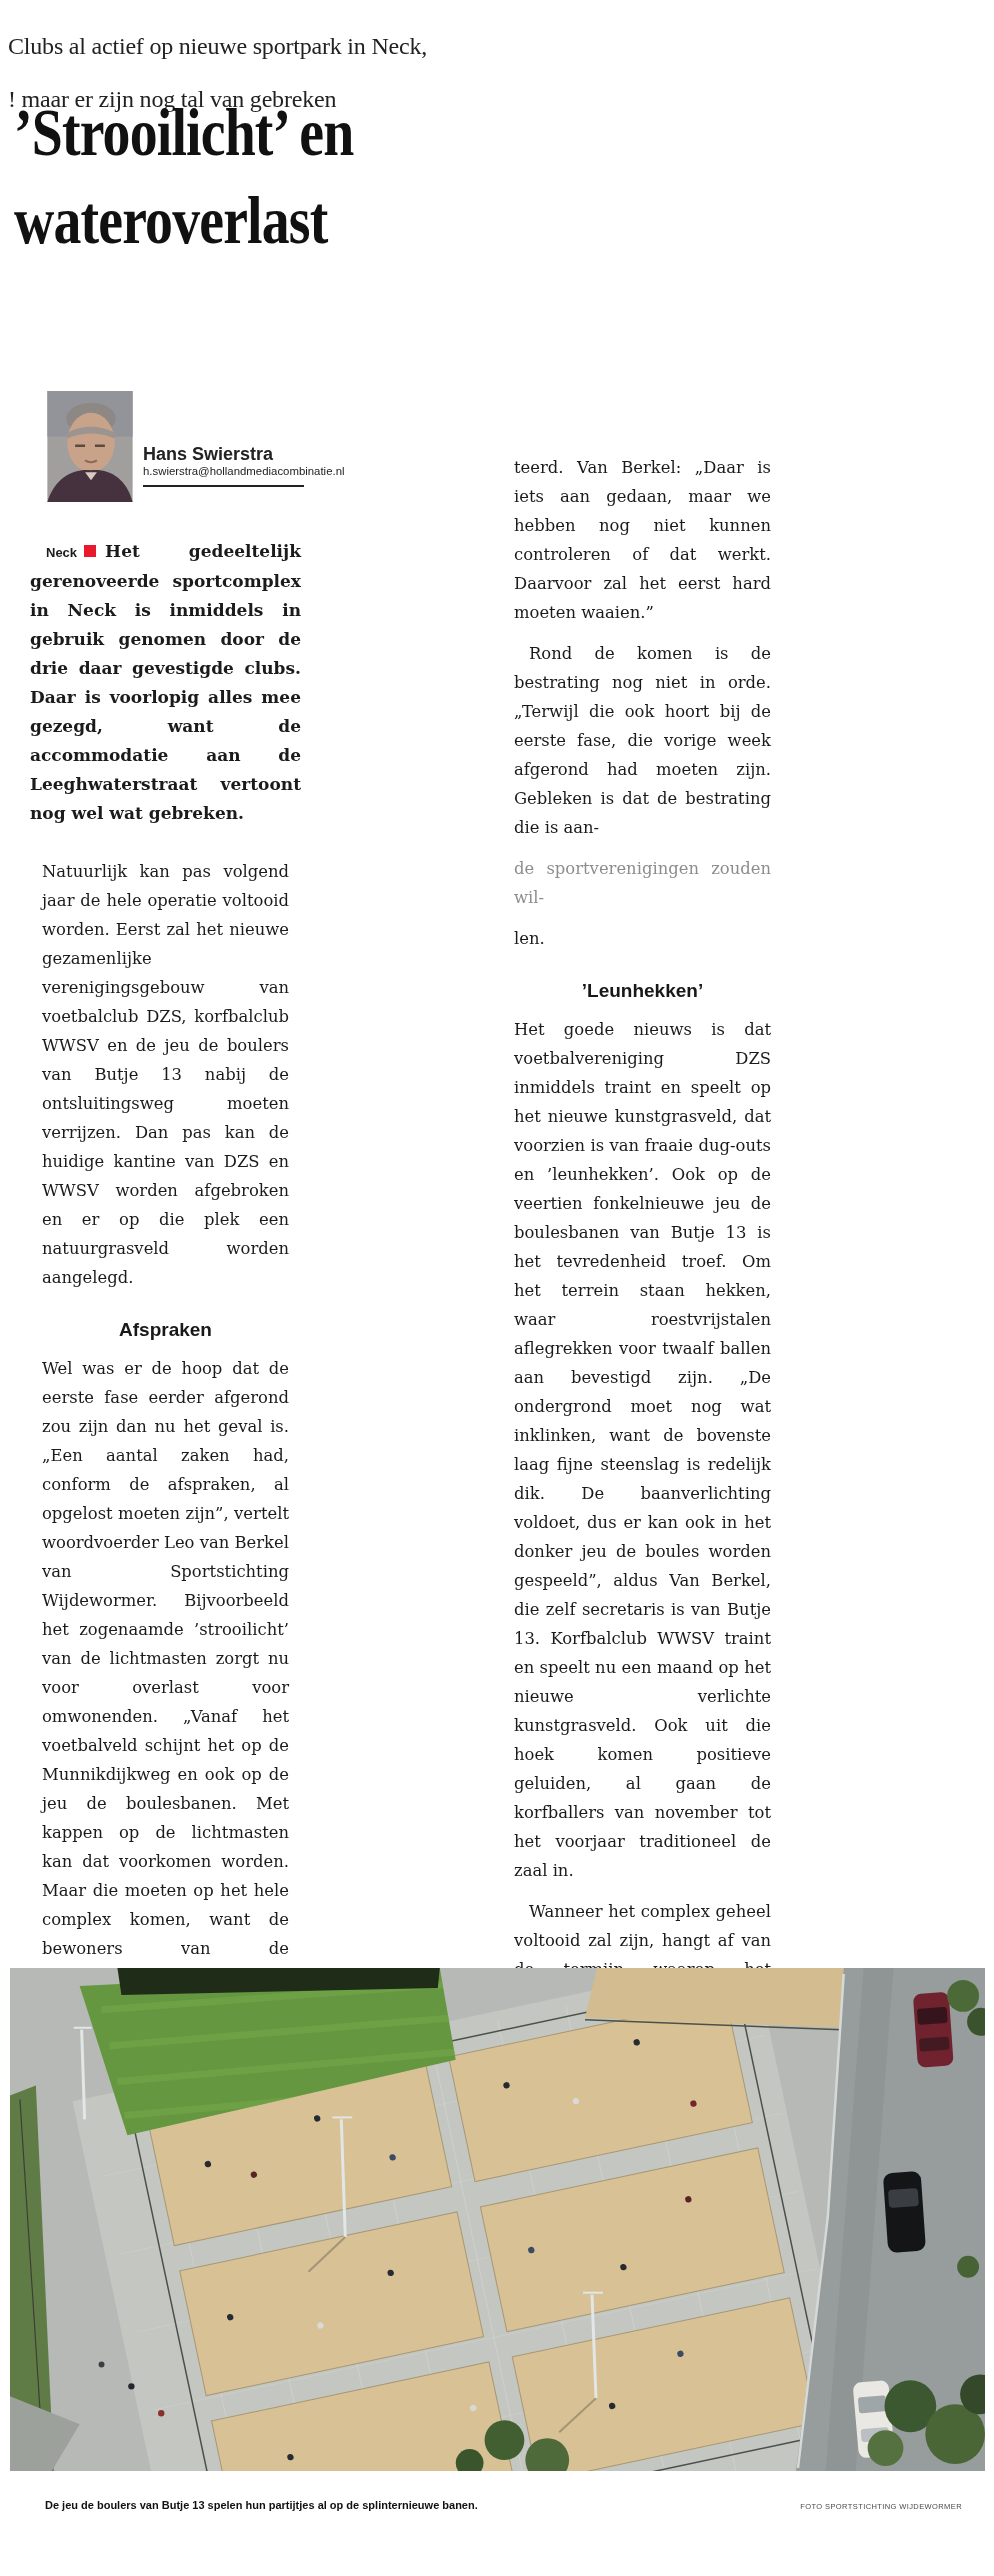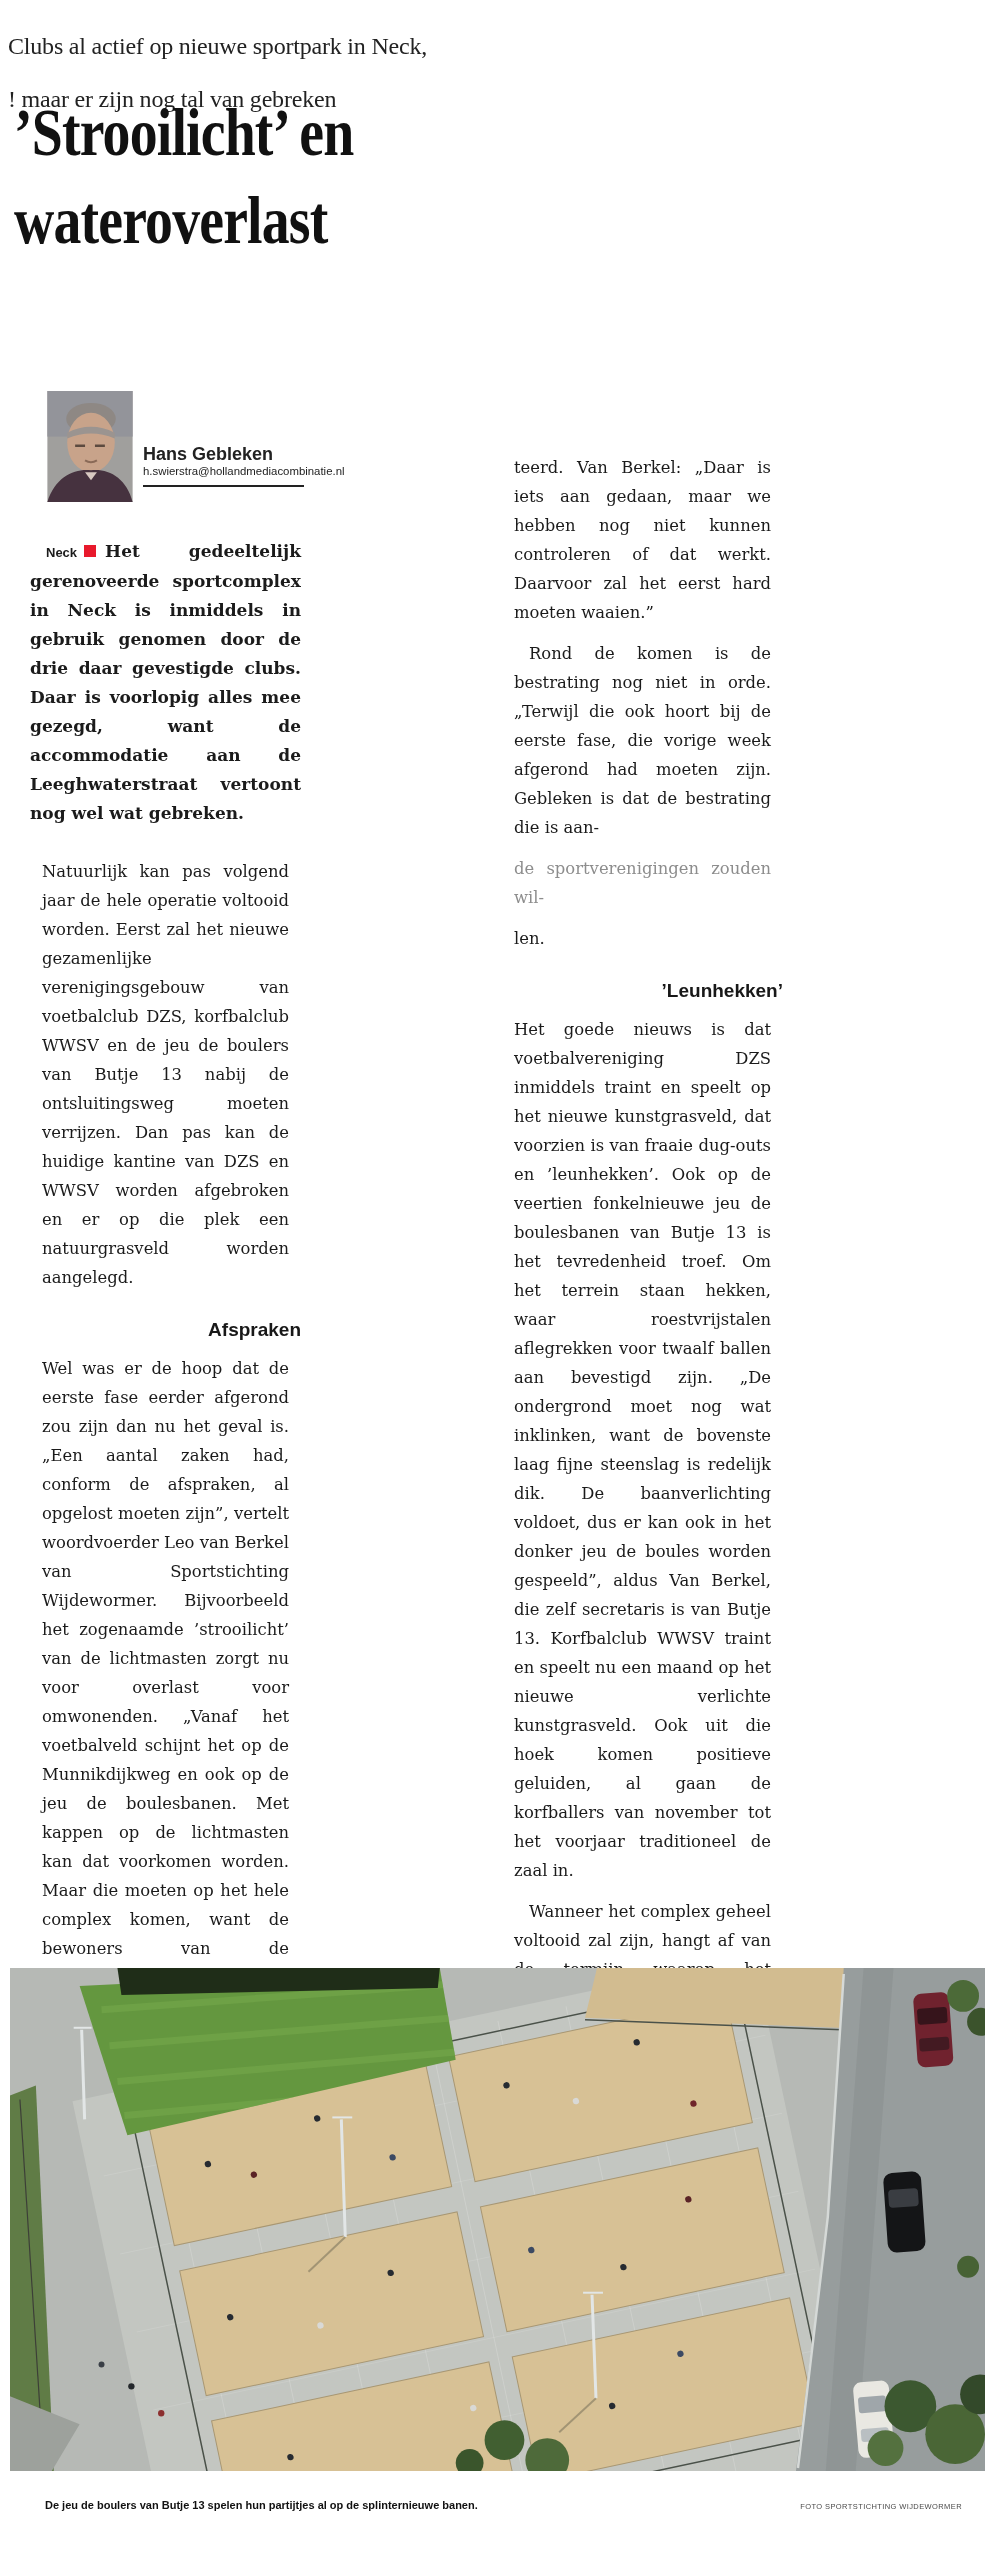--- a/index.html
+++ b/index.html
@@ -23,21 +23,21 @@
   .col{position:absolute;font-size:16.4px;line-height:29px;text-align:justify;hyphens:auto;}
   .col1{left:30px;top:537px;width:271px;}
   .col2{left:502px;top:441px;width:281px;}
   .lead{margin:0 0 29px 0;font-weight:700;font-size:17px;line-height:29px;}
   .loc{font-family:"Liberation Sans",sans-serif;font-weight:700;font-size:13px;margin-left:16px;}
   .redsq{display:inline-block;width:12px;height:12px;background:#e8192c;margin:0 9px 0 7px;}
   .para{margin:12px;}
   .para.indent{text-indent:15px;}
   .para.muted{color:#8d8d8d;filter:blur(0.4px);}
   .subhead{margin:26px 0 8px 0;font-family:"Liberation Sans",sans-serif;font-weight:700;
-           font-size:19px;line-height:24px;text-align:right;color:#181818;}
+           font-size:19px;line-height:24px;text-align:center;color:#181818;}
   
   .photo{position:absolute;left:10px;top:1968px;width:975px;height:503px;margin:0;}
   .photo svg{display:block;width:100%;height:100%;}
   .caption-row{position:absolute;left:8px;top:2484px;width:977px;display:flex;
                justify-content:space-between;align-items:flex-end;padding-left:37px;}
   .caption{font-family:"Liberation Sans",sans-serif;font-weight:700;font-size:11px;color:#111;}
   .credit{font-family:"Liberation Sans",sans-serif;font-size:7.5px;letter-spacing:0.4px;
           color:#4a4a4a;margin-right:60px;margin-top:18px;}
 </style>
 </head>
@@ -64,21 +64,21 @@
         <ellipse cx="44" cy="52" rx="24" ry="30" fill="#c8a38a"></ellipse>
         <path d="M20,48 q24,-10 48,0 l0,-6 q-24,-12 -48,0 z" fill="#9b9490"></path>
         <rect x="28" y="54" width="10" height="2.5" fill="#5c4a3f"></rect>
         <rect x="48" y="54" width="10" height="2.5" fill="#5c4a3f"></rect>
         <path d="M38,70 q6,4 12,0" stroke="#8a6a57" stroke-width="2" fill="none"></path>
         <path d="M0,112 C8,86 28,78 44,80 C62,78 80,88 86,112 Z" fill="#46323f"></path>
         <path d="M38,82 l6,8 l6,-8 z" fill="#d8c9c2"></path>
       </svg>
     </div>
     <div class="byline-text">
-      <div class="author">Hans Gebleken</div>
+      <div class="author">Hans Swierstra</div>
       <div class="email">h.swierstra@hollandmediacombinatie.nl</div>
       <div class="rule"></div>
     </div>
   </div>
 
   <div class="col col1">
     <p class="lead"><strong class="loc">Neck</strong><span class="redsq" style="background: rgb(232, 25, 44);"></span><span>Het gedeeltelijk gerenoveerde sportcomplex in Neck is inmiddels in gebruik genomen door de drie daar gevestigde clubs. Daar is voorlopig alles mee gezegd, want de accommodatie aan de Leeghwaterstraat vertoont nog wel wat gebreken.</span></p>
     <div>
         <p class="para">Natuurlijk kan pas volgend jaar de hele operatie voltooid worden. Eerst zal het nieuwe gezamenlijke verenigingsgebouw van voetbalclub DZS, korfbalclub WWSV en de jeu de boulers van Butje 13 nabij de ontsluitingsweg moeten verrijzen. Dan pas kan de huidige kantine van DZS en WWSV worden afgebroken en er op die plek een natuurgrasveld worden aangelegd.</p>
         <h3 class="subhead">Afspraken</h3>

